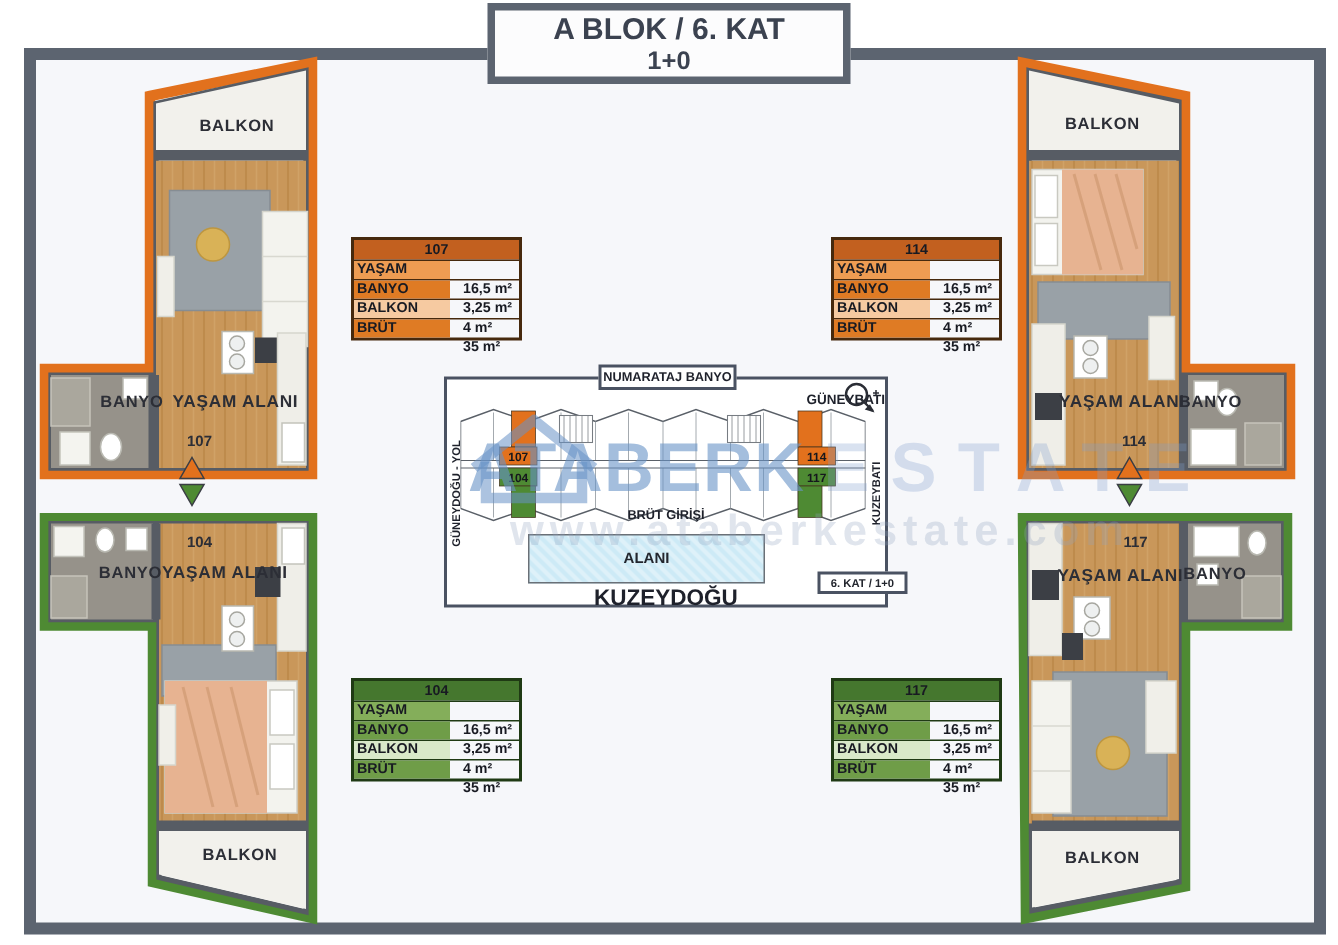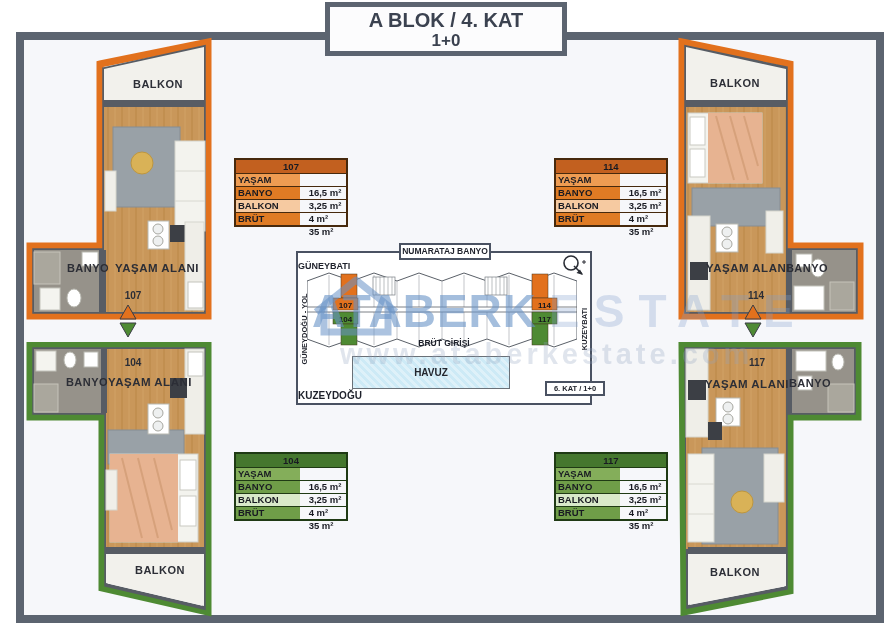--- a/index.html
+++ b/index.html
@@ -49,22 +49,22 @@
   .green .r3 .t-lbl{background:#d9e9c9}.green .r3 .t-val{background:#e5f0da}
   .green .r4 .t-lbl{background:#6f9d48}.green .r4 .t-val{background:#87b060}
 
   
   .panel{position:absolute;left:296px;top:251px;width:296px;height:154px;box-sizing:border-box;
          background:#ffffff;border:2px solid #4a5262;z-index:20;}
   .panel-title{position:absolute;left:399px;top:243px;width:92px;height:17px;box-sizing:border-box;
          background:#ffffff;border:2px solid #4a5262;z-index:22;font-size:8.5px;font-weight:bold;
          text-align:center;line-height:12px;color:#1e212b;}
   .dir{position:absolute;font-weight:bold;color:#1e212b;}
-  .dir-top{left:0;right:0;top:8px;text-align:left;font-size:9px;}
-  .dir-bottom{left:0;right:0;top:137px;font-size:10px;}
+  .dir-top{left:0;right:0;top:8px;text-align:right;font-size:9px;}
+  .dir-bottom{left:0;right:0;top:137px;text-align:center;font-size:15px;}
   .dir-side{transform:translate(-50%,-50%) rotate(-90deg);font-size:7.5px;white-space:nowrap;}
   .entrance{position:absolute;left:0;right:0;top:85px;text-align:center;font-size:8.5px;
             font-weight:bold;color:#1e212b;}
   .pool{position:absolute;left:54px;top:103px;width:158px;height:33px;box-sizing:border-box;
         background:#cdeaf6;border:1px solid #6a7077;display:flex;align-items:center;
         justify-content:center;font-size:10px;font-weight:bold;color:#23262e;
         background-image:linear-gradient(45deg, rgba(255,255,255,0.35) 25%, transparent 25%, transparent 50%, rgba(255,255,255,0.35) 50%, rgba(255,255,255,0.35) 75%, transparent 75%);
         background-size:8px 8px;}
   .floor-badge{position:absolute;left:247px;top:128px;width:60px;height:15px;box-sizing:border-box;
         border:2px solid #4a5262;background:#fff;font-size:7.5px;font-weight:bold;color:#23262e;
@@ -379,32 +379,32 @@
       <rect x="225" y="53" width="16" height="21" fill="#4e8a33"></rect>
     </g>
     <text x="38.5" y="36.5" font-size="8" font-weight="bold" fill="#15171d" text-anchor="middle">107</text>
     <text x="38.5" y="50.5" font-size="8" font-weight="bold" fill="#15171d" text-anchor="middle">104</text>
     <text x="237.5" y="36.5" font-size="8" font-weight="bold" fill="#15171d" text-anchor="middle">114</text>
     <text x="237.5" y="50.5" font-size="8" font-weight="bold" fill="#15171d" text-anchor="middle">117</text>
   </svg>
 
   <div class="entrance">BRÜT GİRİŞİ</div>
   <div class="pool">
-      <span>HAVUZ</span>
+      <span>ALANI</span>
     </div>
   <div class="dir dir-bottom">KUZEYDOĞU</div>
   <div class="floor-badge">6. KAT / 1+0</div>
 </div>
 <div class="panel-title">NUMARATAJ BANYO</div>
 
 <svg class="wm-house" width="100" height="70" viewBox="0 0 100 70">
   <path d="M10,44 L50,12 L90,44" fill="none" stroke="rgba(104,146,198,0.55)" stroke-width="7" stroke-linejoin="round"></path>
   <path d="M18,40 L18,64 L82,64 L82,40" fill="none" stroke="rgba(104,146,198,0.55)" stroke-width="7"></path>
 </svg>
 <div class="wm1">
   <span>ATABERK</span><span class="suffix">ESTATE</span>
 </div>
 <div class="wm2">www.ataberkestate.com</div>
 
 <div class="title-box">
-  <div class="t1">A BLOK / 4. KAT</div>
+  <div class="t1">A BLOK / 6. KAT</div>
   <div class="t2">1+0</div>
 </div>
 
 </body></html>

